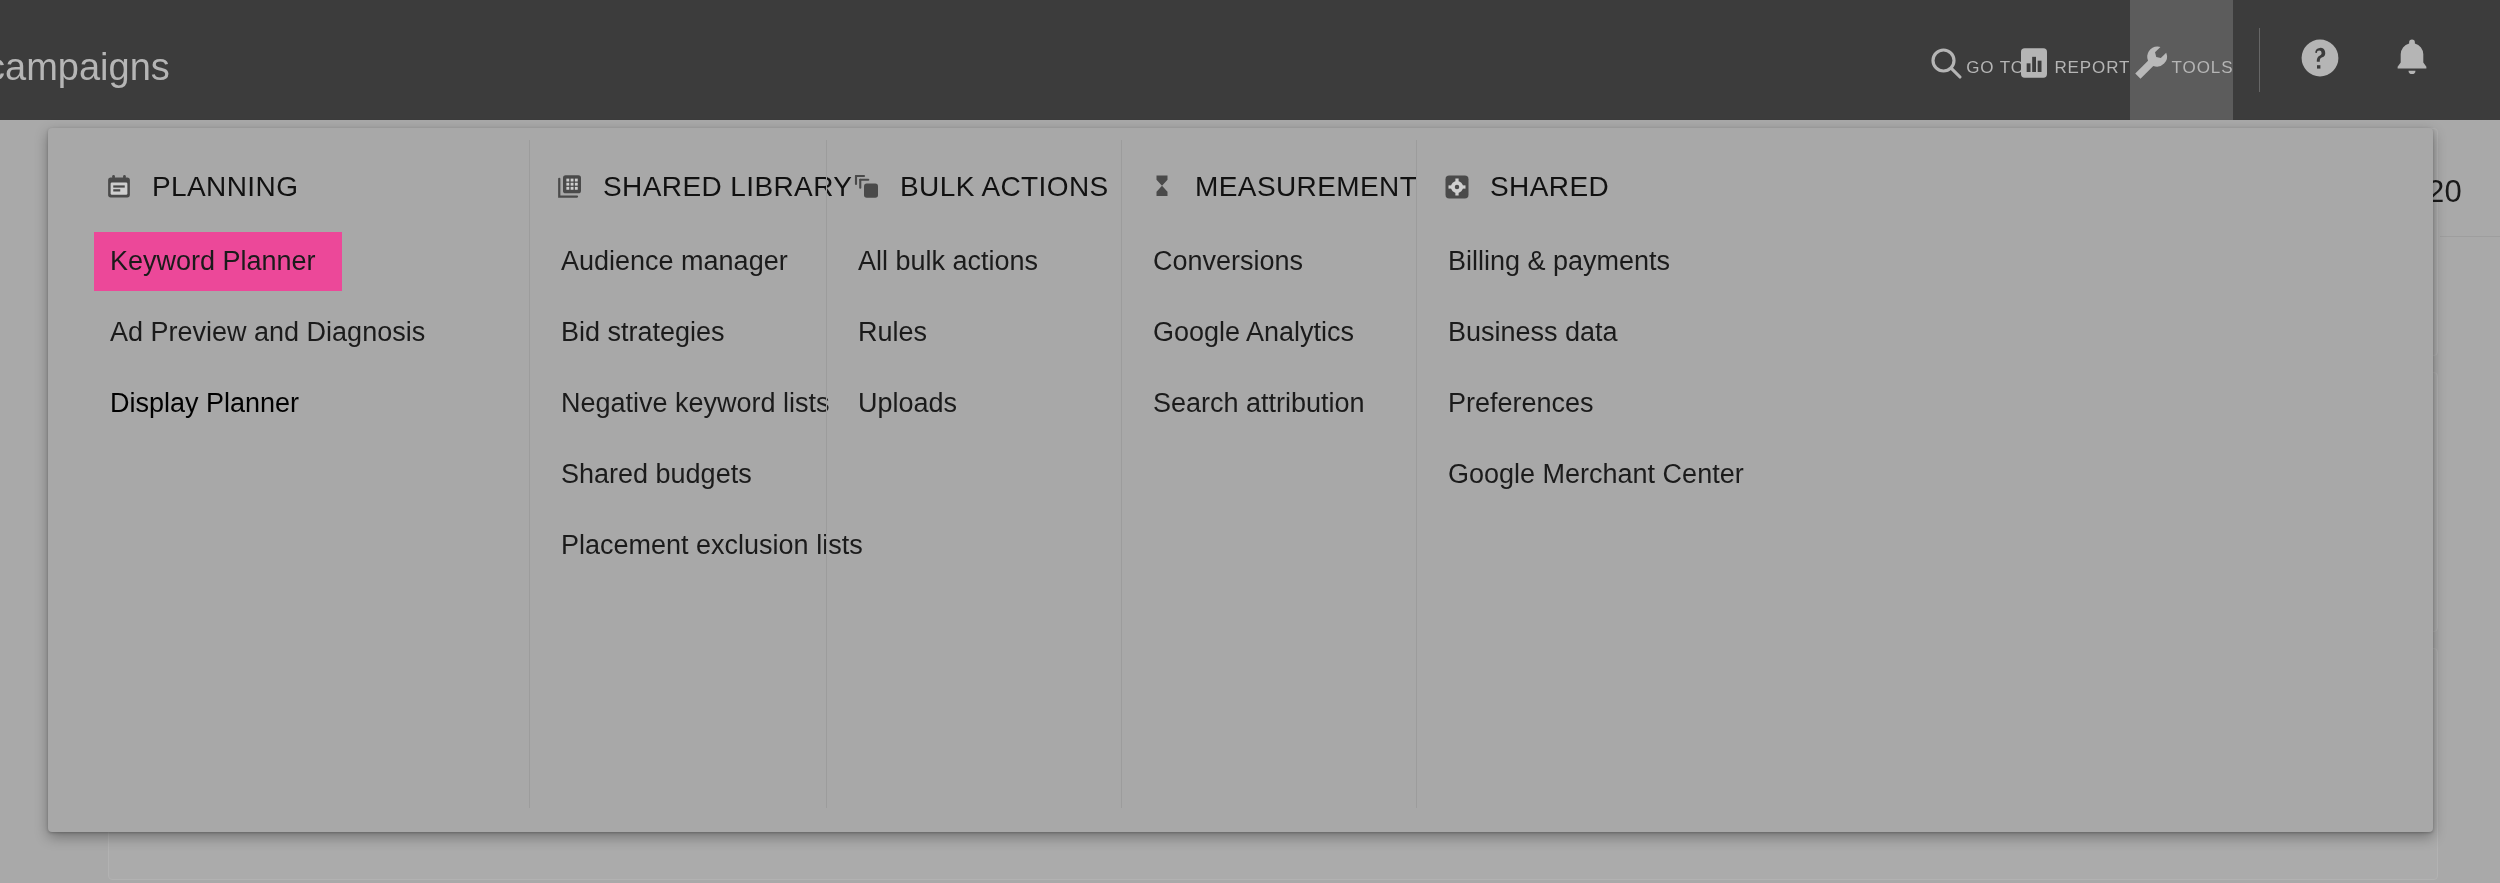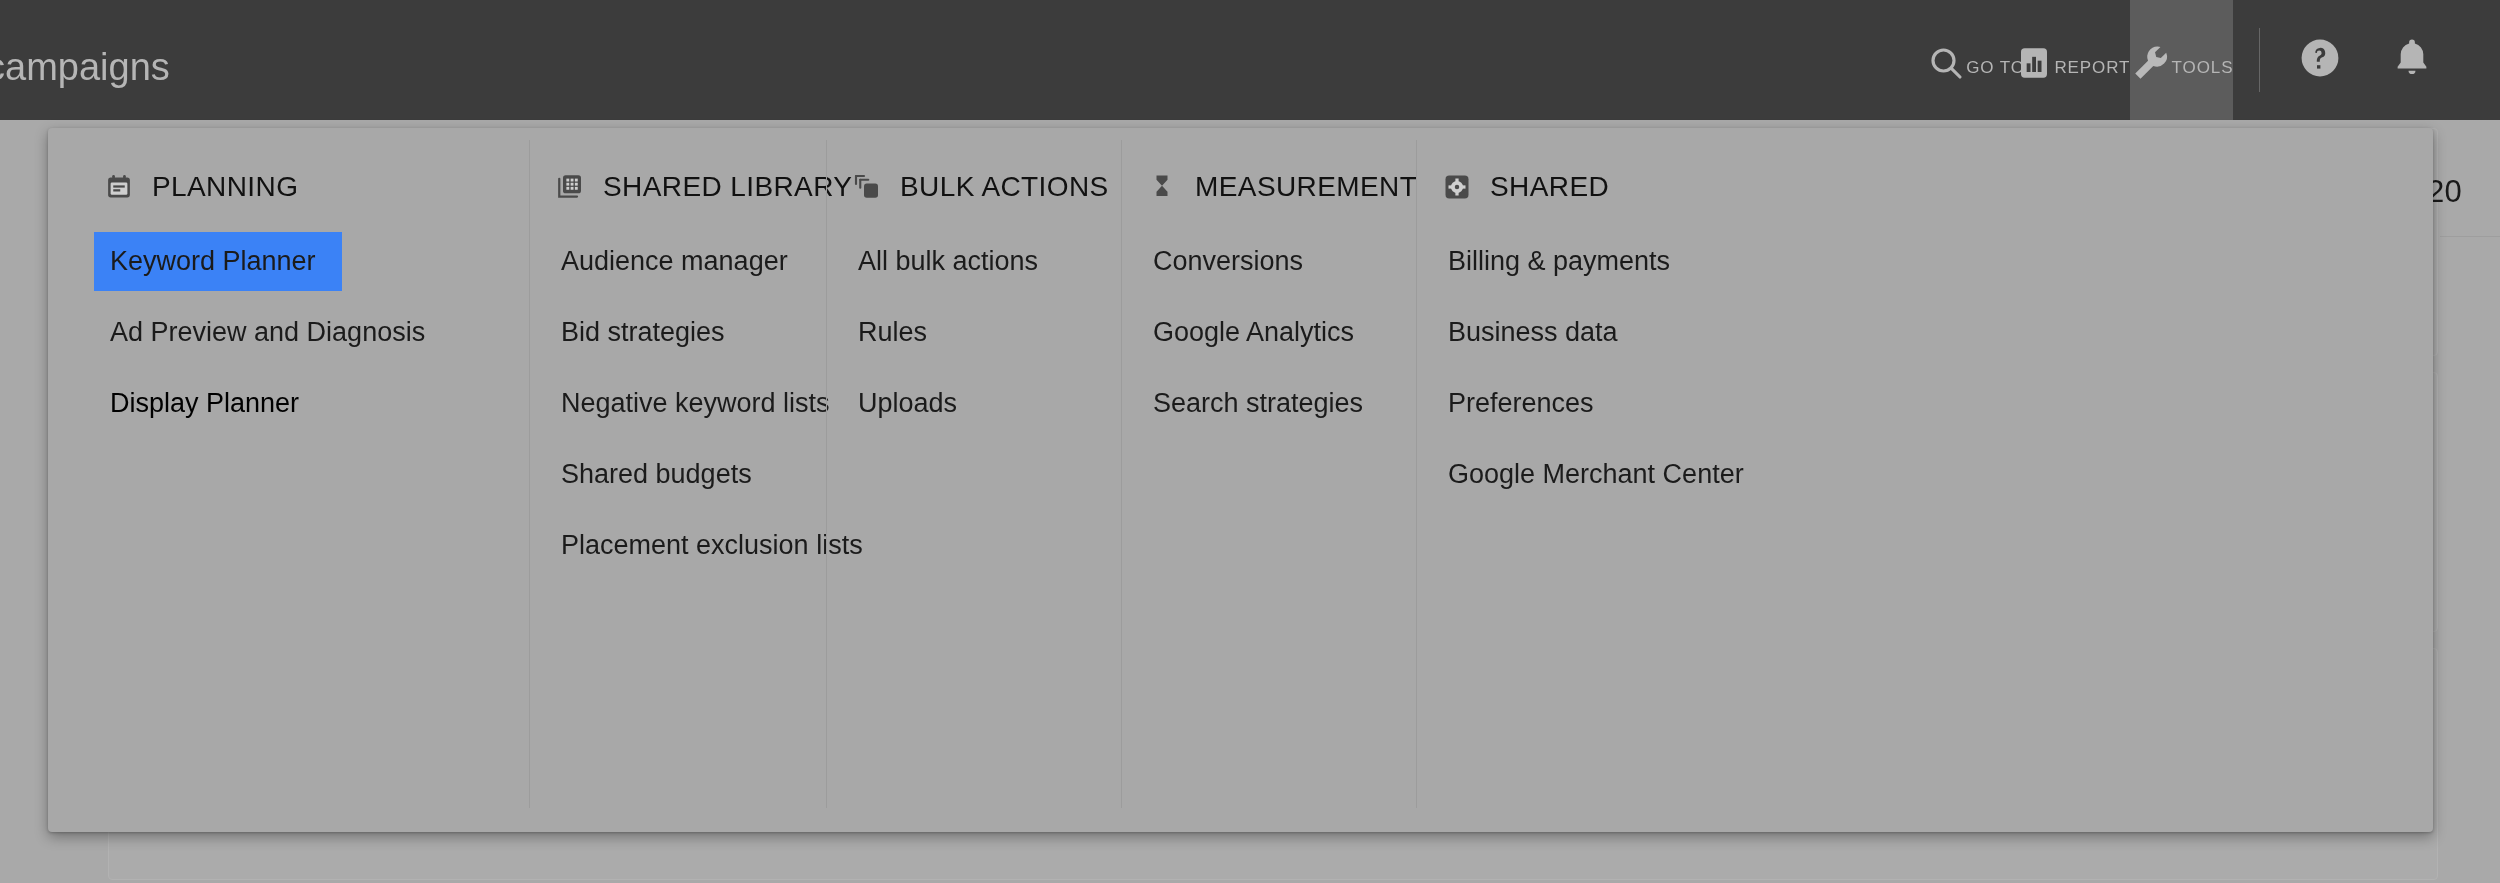--- a/index.html
+++ b/index.html
@@ -184,21 +184,21 @@
     white-space: nowrap;
     cursor: pointer;
   }
   .col-planning .menu-item { margin-left: 46px; padding-left: 16px; }
   .col-library  .menu-item,
   .col-bulk     .menu-item,
   .col-measure  .menu-item,
   .col-setup    .menu-item { margin-left: 16px; padding-left: 16px; }
 
   .menu-item.highlighted {
-    background: #3b82f6;
+    background: #ec4899;
     display: inline-block;
     padding-right: 26px;
   }
   .menu-item.disabled {
     color: #000000;
     cursor: default;
   }
 </style>
 </head>
 <body>
@@ -351,21 +351,21 @@
         <span class="col-head-icon">
           <svg width="30" height="30" viewBox="0 0 24 24">
             <path d="M7.6 2.8h8.8v3.4L12 11l4.4 4.8v3.4H7.6v-3.4L12 11 7.6 6.2z" fill="#4a4a4a"></path>
           </svg>
         </span>
         <span class="col-head-text">MEASUREMENT</span>
       </div>
       <div class="col-items">
         <div class="menu-item">Conversions</div>
         <div class="menu-item">Google Analytics</div>
-        <div class="menu-item">Search strategies</div>
+        <div class="menu-item">Search attribution</div>
       </div>
     </div>
 
     <div class="menu-col col-setup">
       <div class="col-head">
         <span class="col-head-icon">
           <svg width="30" height="30" viewBox="0 0 24 24">
             <rect x="2.8" y="2.8" width="18.4" height="18.4" rx="3" fill="#4a4a4a"></rect>
             <path d="M12 7.1a4.9 4.9 0 1 0 0 9.8 4.9 4.9 0 0 0 0-9.8zm0 6.7a1.8 1.8 0 1 1 0-3.6 1.8 1.8 0 0 1 0 3.6z" fill="#cfcfcf"></path>
             <g fill="#cfcfcf">

